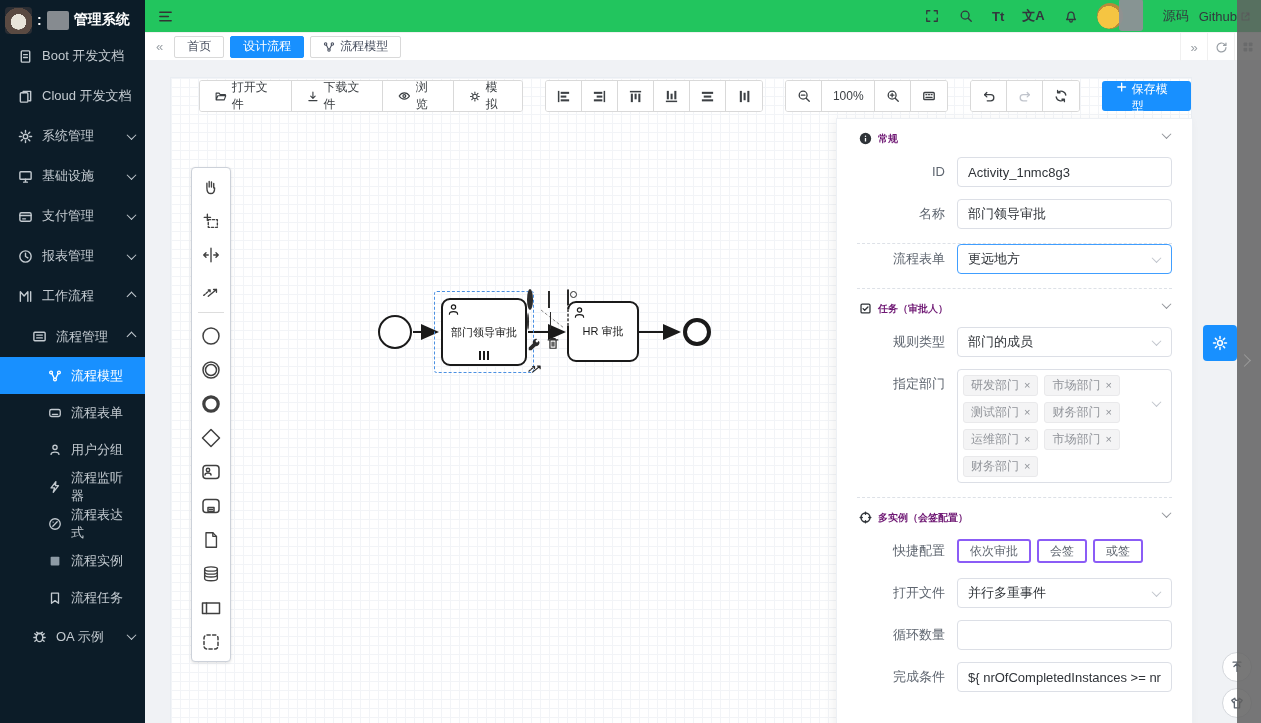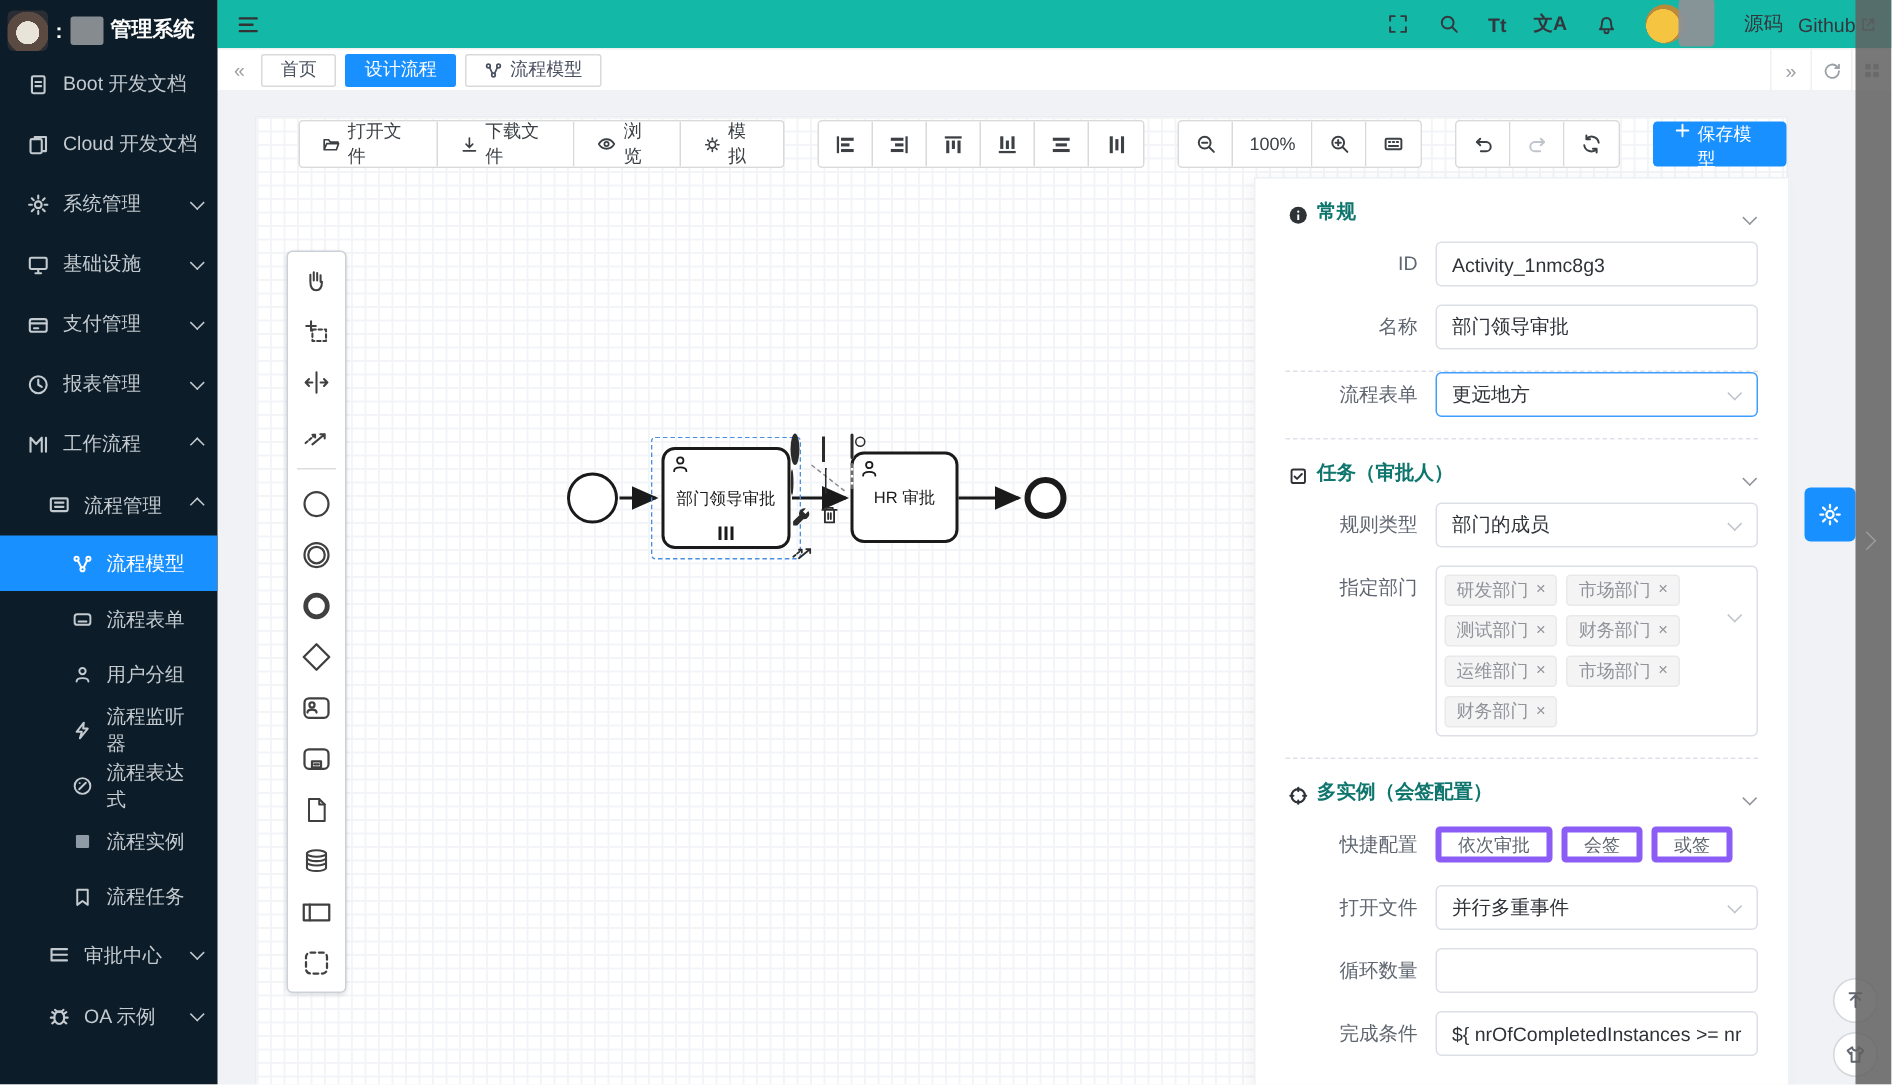--- a/index.html
+++ b/index.html
@@ -16,21 +16,21 @@
   .menu-item { height:40px; display:flex; align-items:center; gap:9px; padding-left:18px; padding-right:10px; font-size:13px; cursor:pointer; position:relative; }
   .menu-item.lvl2 { height:41px; padding-left:32px;align-items:center; }
   .menu-item.lvl3 { height:37px; padding-left:47px; }
   .menu-item.active { background:#1890ff; color:#fff; }
   .mi-icon { width:15px; height:15px; flex:0 0 auto; display:flex; align-items:center; justify-content:center; }
   .chev { width:7px; height:7px; border-right:1.4px solid currentColor; border-bottom:1.4px solid currentColor; margin-left:auto; flex:0 0 auto; }
   .chev.down { transform:rotate(45deg) translate(-1px,-1px); }
   .chev.up { transform:rotate(-135deg); }
 
   
-  .navbar { position:absolute; left:145px; top:0; right:0; height:32px; background:#14b8a6; display:flex; align-items:center; padding:0 10px 0 12px; z-index:5; }
+  .navbar { position:absolute; left:145px; top:0; right:0; height:32px; background:#22c55e; display:flex; align-items:center; padding:0 10px 0 12px; z-index:5; }
   .nav-right { margin-left:auto; display:flex; align-items:center; gap:18px; color:#33373d; }
   .nav-ic { width:16px; height:16px; display:flex; align-items:center; justify-content:center; cursor:pointer; }
   .txt-ic { font-size:13px; font-weight:bold; color:#33373d; cursor:pointer; }
   .user-avatar { width:26px; height:26px; border-radius:50%; background:radial-gradient(circle at 45% 55%, #f5c542 0 55%, #b98a3a 56% 75%, #d9dce0 76%); position:relative; cursor:pointer; }
   .avatar-redact { position:absolute; right:-20px; top:-4px; width:24px; height:32px; background:#8d9196; border-radius:3px; opacity:.95; }
   .src-link { font-size:13px; color:#33373d; margin-left:22px; cursor:pointer; display:flex; align-items:center; gap:3px; }
 
   .tabbar { position:absolute; left:145px; top:32px; right:0; height:28px; background:#fff; border-top:1px solid #f0f0f0; display:flex; align-items:center; padding-left:6px; gap:6px; z-index:5; }
   .tab-caret { color:#9aa0a6; font-size:13px; padding:0 5px; cursor:pointer; }
   .tab { height:22px; display:flex; align-items:center; gap:5px; padding:0 12px; border:1px solid #d9d9d9; border-radius:2px; background:#fff; font-size:12px; color:#495060; cursor:pointer; }
@@ -71,36 +71,36 @@
   .cp-circle { width:15px; height:15px; border-radius:50%; border:3px solid #2b2b2b; background:#fff; }
   .cp-circle2 { width:15px; height:15px; border-radius:50%; border:1.6px solid #2b2b2b; background:#fff; box-shadow:inset 0 0 0 2.4px #fff, inset 0 0 0 4px #2b2b2b; }
   .cp-diamond { width:12px; height:12px; border:1.7px solid #2b2b2b; transform:rotate(45deg); background:#fff; }
   .cp-taskbox { width:20px; height:16px; border:1.6px solid #2b2b2b; border-radius:4px; background:#fff; position:relative; }
   .cp-taskbox:after { content:""; position:absolute; left:2px; top:1px; width:5px; height:5px; border-radius:50%; border:1.3px solid #2b2b2b; }
   .cp-subbox { width:20px; height:14px; border:1.6px dashed #6a6a6a; border-radius:3px; background:#fff; }
   .cp-bracket { width:8px; height:16px; border-left:1.7px solid #2b2b2b; border-top:1.7px solid #2b2b2b; border-bottom:1.7px solid #2b2b2b; }
 
   
   .props { position:absolute; left:665px; top:40px; width:357px; height:620px; background:#fff; border:1px solid #edf0f4; box-shadow:-3px 2px 10px rgba(0,0,0,.06); padding:0 20px; overflow:hidden; }
-  .sec-head { display:flex; align-items:flex-end; gap:6px; font-weight:bold; font-size:13px; color:#0f766e; padding:13px 2px 11px; cursor:pointer; }
+  .sec-head { display:flex; align-items:flex-start; gap:6px; font-weight:bold; font-size:10px; color:#701a75; padding:13px 2px 11px; cursor:pointer; }
   .sec-head .chev { color:#909399; margin-left:auto; }
   .sec-body { padding-bottom:14px; }
   .sec-split { border-bottom:1px dashed #dde1e7; }
   .prow { display:flex; align-items:flex-start; margin-bottom:12px; }
   .prow:last-child { margin-bottom:0; }
   .plabel { width:88px; text-align:right; margin-right:12px; color:#5f6670; font-size:13px; line-height:30px; flex:0 0 auto; }
   .pinput { flex:1; height:30px; border:1px solid #dcdfe6; border-radius:4px; padding:0 10px; font-size:13px; color:#2f3338; background:#fff; font-family:"Liberation Sans",sans-serif; width:100%; outline:none; }
   .pselect { flex:1; height:30px; border:1px solid #dcdfe6; border-radius:4px; padding:0 24px 0 10px; display:flex; align-items:center; font-size:13px; color:#2f3338; background:#fff; position:relative; cursor:pointer; }
   .pselect.focused { border-color:#409eff; }
   .pselect .chev { position:absolute; right:11px; top:11px; color:#c0c4cc; }
   .mselect { flex:1; min-height:66px; border:1px solid #dcdfe6; border-radius:4px; padding:5px 26px 5px 5px; display:flex; flex-wrap:wrap; gap:6px; align-content:flex-start; position:relative; cursor:pointer; }
   .mselect .chev { position:absolute; right:11px; top:30px; color:#c0c4cc; }
   .tag { height:21px; display:flex; align-items:center; gap:5px; padding:0 7px; background:#f4f4f5; border:1px solid #e9e9eb; border-radius:3px; font-size:12px; color:#909399; }
   .tag .x { font-size:11px; cursor:pointer; line-height:1; }
-  .qbtn { height:24px; display:flex; align-items:center; padding:0 11px; border:4px solid #8b5cf6; border-radius:3px; background:#fff; font-size:12px; color:#5f6670; margin-right:6px; cursor:pointer; }
+  .qbtn { height:24px; display:flex; align-items:center; padding:0 11px; border:2px solid #8b5cf6; border-radius:3px; background:#fff; font-size:12px; color:#5f6670; margin-right:6px; cursor:pointer; }
 
   
   .gear-fab { position:absolute; left:1203px; top:325px; width:34px; height:36px; background:#1890ff; border-radius:4px; display:flex; align-items:center; justify-content:center; color:#fff; z-index:45; cursor:pointer; }
   .fab-circle { position:absolute; width:30px; height:30px; border-radius:50%; border:1px solid #d4d7dc; background:#fff; display:flex; align-items:center; justify-content:center; color:#5f6670; z-index:40; }
   .grey-strip { position:absolute; left:1237px; top:0; width:24px; height:723px; background:rgba(96,96,96,.85); z-index:50; }
   .strip-chev { position:absolute; left:1240px; top:356px; color:#7d7d7d; z-index:51; width:9px; height:9px; border-right:1.6px solid #9b9b9b; border-bottom:1.6px solid #9b9b9b; transform:rotate(-45deg); }
 </style>
 </head>
 <body>
 
@@ -247,29 +247,20 @@
   </div>
   <div class="menu-item lvl3">
     <span class="mi-icon">
         <svg class="ic" width="14" height="14" viewBox="0 0 16 16">
           <path d="M4 2.5h8V14l-4-3-4 3V2.5z"></path>
         </svg>
       </span>
     <span>流程任务</span>
   </div>
 
-  <div class="menu-item lvl2">
-    <span class="mi-icon">
-        <svg class="ic" width="15" height="15" viewBox="0 0 16 16">
-          <path d="M2.5 4h11M2.5 8h11M2.5 12h11M2.5 4v8"></path>
-        </svg>
-      </span>
-    <span>审批中心</span>
-    <span class="chev down"></span>
-  </div>
   <div class="menu-item lvl2">
     <span class="mi-icon">
         <svg class="ic" width="15" height="15" viewBox="0 0 16 16">
           <ellipse cx="8" cy="9" rx="3.5" ry="4.5"></ellipse>
           <path d="M5 3.5c1.5 2 4.5 2 6 0M2 9h2.5M11.5 9H14M3 13l2-1.5M13 13l-2-1.5M3 5l2 1.5M13 5l-2 1.5"></path>
         </svg>
       </span>
     <span>OA 示例</span>
     <span class="chev down"></span>
   </div>

